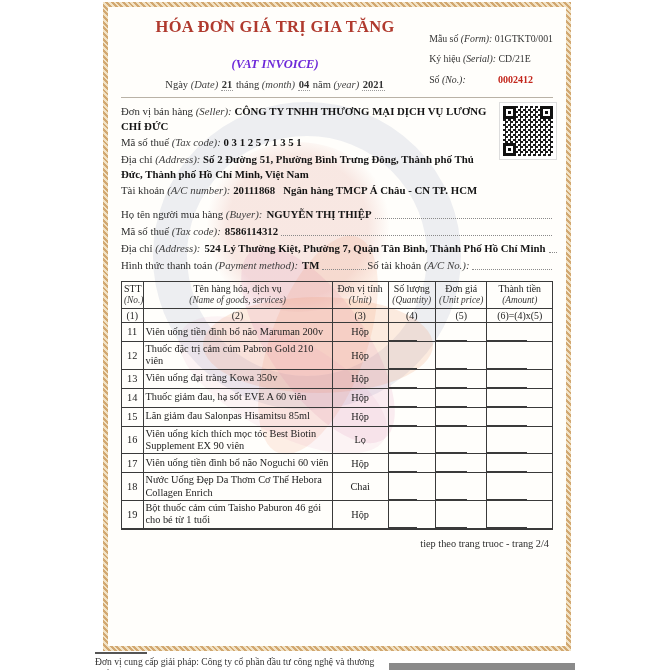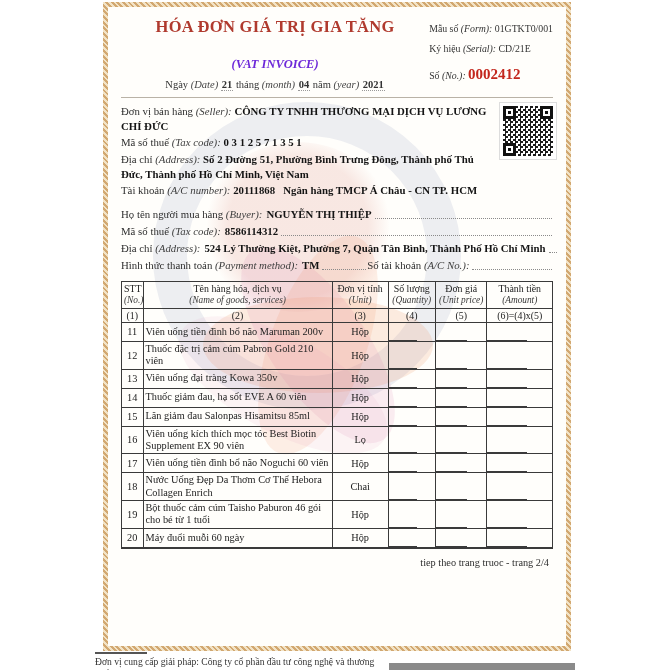--- a/index.html
+++ b/index.html
@@ -41,21 +41,21 @@
   
   .hdr{display:flex;align-items:flex-end;}
   .hdr-title-block{width:325px;text-align:center;padding-top:5px;}
   .inv-title{color:#b03a2e;font-weight:bold;font-size:16.5px;letter-spacing:.3px;}
   .inv-sub{color:#6d28d9;font-weight:bold;font-style:italic;font-size:12.5px;margin-top:20px;}
   .inv-date{font-size:10.5px;margin-top:7px;color:#333;}
   .inv-date .en{font-style:italic;color:#444;}
   .inv-date b{border-bottom:1px dotted #999;padding:0 1px;}
   .hdr-meta{flex:1;font-size:9.8px;line-height:2.05;padding-top:6px;color:#333;white-space:nowrap;}
   .hdr-meta .en{font-style:italic;}
-  .inv-no{color:#c3271d;font-weight:bold;font-size:15px;}
+  .inv-no{color:#c3271d;font-weight:bold;font-size:10px;margin-left:30px;}
   .hr-light{border:none;border-top:1px solid #b9b2a6;margin:7px 0 0 0;}
   
   .sect{font-size:10.8px;line-height:1.38;color:#2e2e2e;}
   .sect .en{font-style:italic;color:#3d3d3d;}
   .sect b{color:#141414;}
   .seller{margin-top:6px;position:relative;padding-right:66px;}
   .seller .row{margin-top:1.5px;}
   .buyer{margin-top:9px;}
   .line{display:flex;align-items:flex-end;margin-top:2.2px;}
   .line .lbl{white-space:nowrap;}
@@ -269,28 +269,20 @@
             <td class="c-val"></td>
           </tr>
           <tr>
             <td class="c-stt">19</td>
             <td class="c-name">Bột thuốc cảm cúm Taisho Paburon 46 gói cho bé từ 1 tuổi</td>
             <td class="c-unit">Hộp</td>
             <td class="c-val"></td>
             <td class="c-val"></td>
             <td class="c-val"></td>
           </tr>
-          <tr>
-            <td class="c-stt">20</td>
-            <td class="c-name">Máy đuổi muỗi 60 ngày</td>
-            <td class="c-unit">Hộp</td>
-            <td class="c-val"></td>
-            <td class="c-val"></td>
-            <td class="c-val"></td>
-          </tr>
         </tbody>
     </table>
 
     <div class="page-note">tiep theo trang truoc - trang 2/4</div>
 
   </div>
 </div>
 
 <div class="footer-tick"></div>
 <div class="footer">

